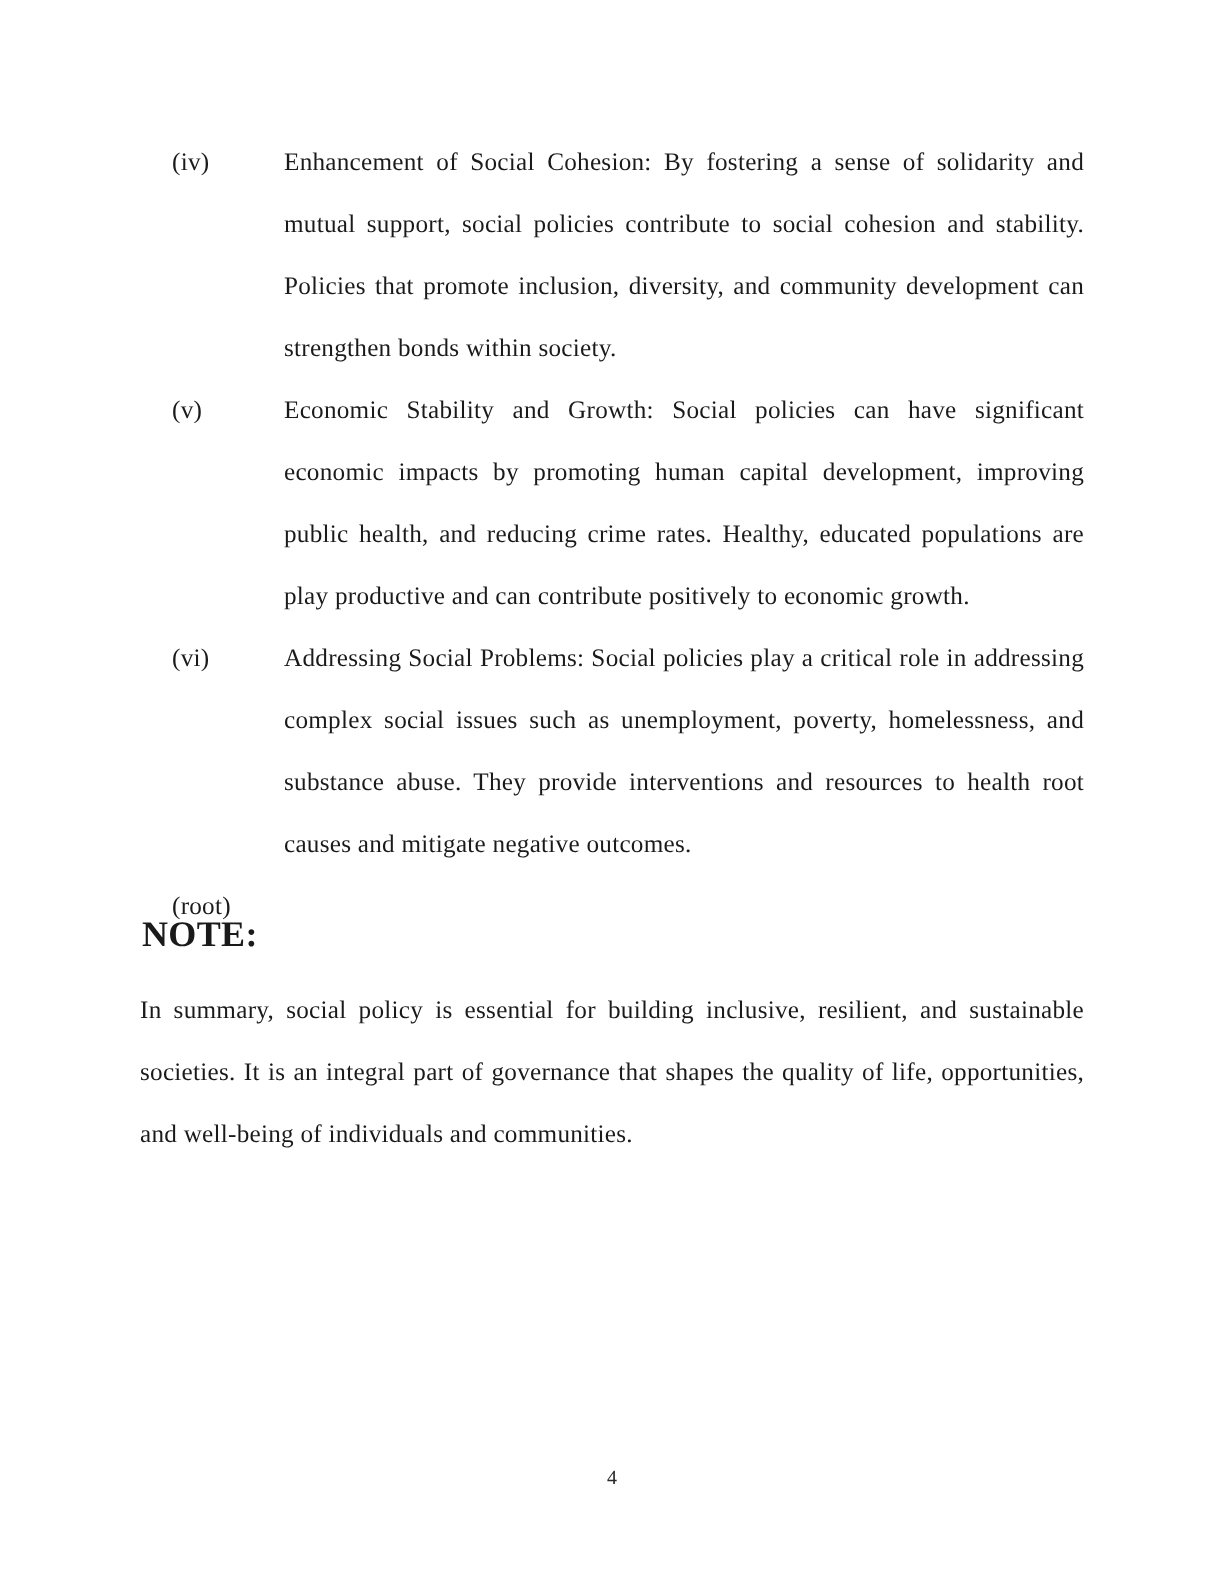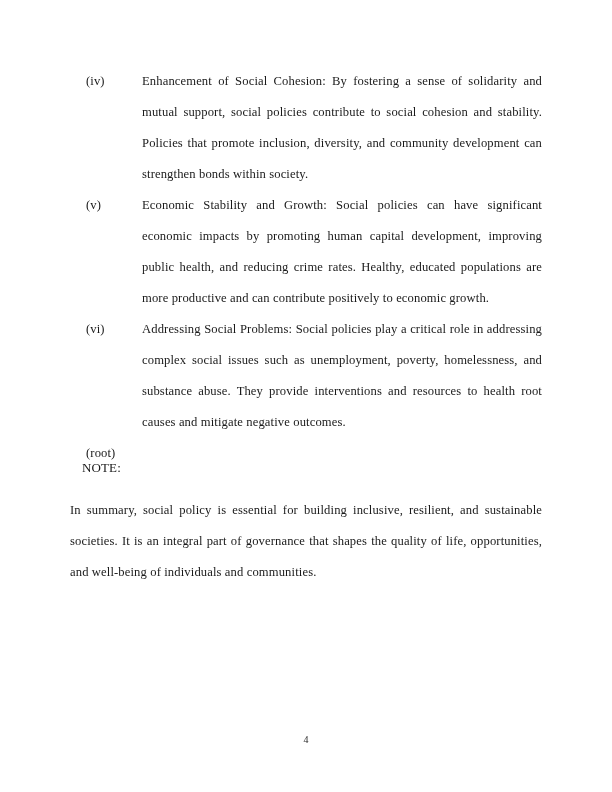--- a/index.html
+++ b/index.html
@@ -66,25 +66,25 @@
     display: block;
     margin-left: 20px;
   }
 
   
   .note-block {
     margin-top: 14px;
   }
 
   .note-heading {
-    font-weight: normal;
-    font-size: 13px;
+    font-weight: bold;
+    font-size: 18px;
     line-height: 31px;
     letter-spacing: 0.01em;
-    margin: 12px;
+    margin: 1px;
   }
 
   .note-paragraph {
     margin: 7px 0 0 0;
     font-size: 12.6px;
     line-height: 31px;
     text-align: justify;
     text-justify: inter-word;
     letter-spacing: 0.01em;
   }
@@ -113,21 +113,21 @@
 
     <ol class="roman-list">
 
       <li class="roman-item">
         <span class="roman-marker">(iv)</span>
         <span class="roman-body">Enhancement of Social Cohesion: By fostering a sense of solidarity and mutual support, social policies contribute to social cohesion and stability. Policies that promote inclusion, diversity, and community development can strengthen bonds within society.</span>
       </li>
 
       <li class="roman-item">
         <span class="roman-marker">(v)</span>
-        <span class="roman-body">Economic Stability and Growth: Social policies can have significant economic impacts by promoting human capital development, improving public health, and reducing crime rates. Healthy, educated populations are more productive and can contribute positively to economic growth.</span>
+        <span class="roman-body">Economic Stability and Growth: Social policies can have significant economic impacts by promoting human capital development, improving public health, and reducing crime rates. Healthy, educated populations are play productive and can contribute positively to economic growth.</span>
       </li>
 
       <li class="roman-item">
         <span class="roman-marker">(vi)</span>
         <span class="roman-body">Addressing Social Problems: Social policies play a critical role in addressing complex social issues such as unemployment, poverty, homelessness, and substance abuse. They provide interventions and resources to health root causes and mitigate negative outcomes.</span>
       </li>
 
 
       <li class="roman-item">
         <span class="roman-marker">(root)</span>

